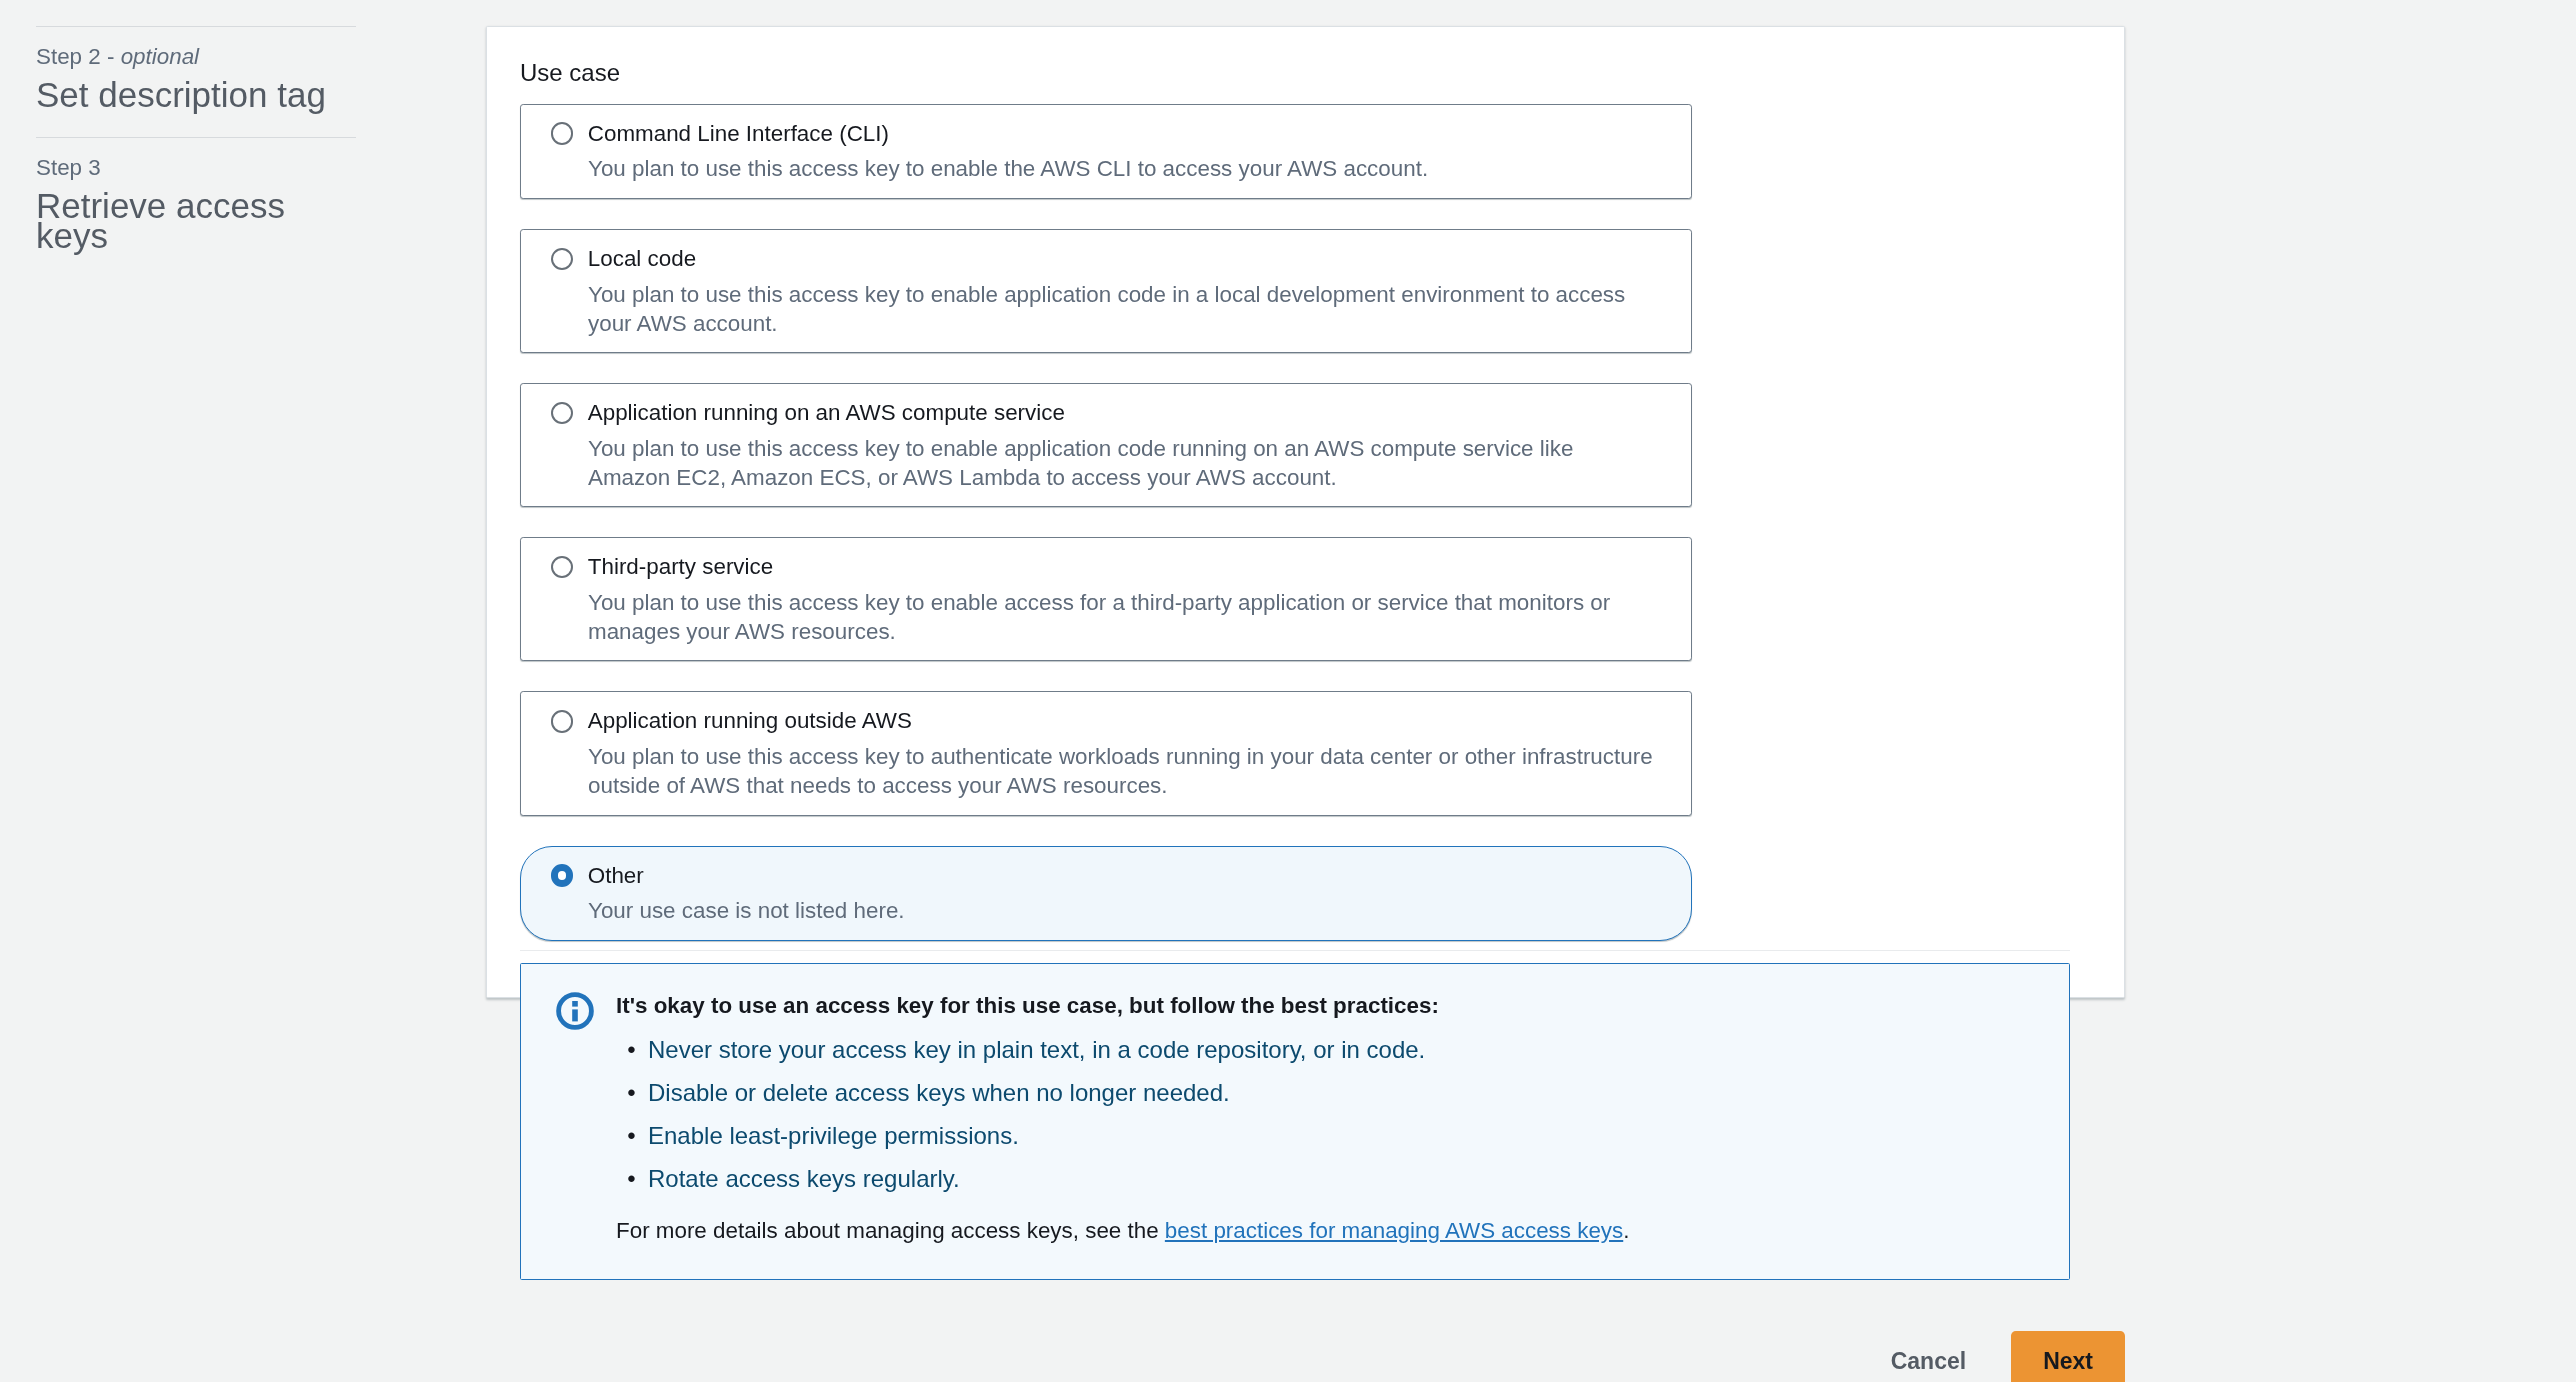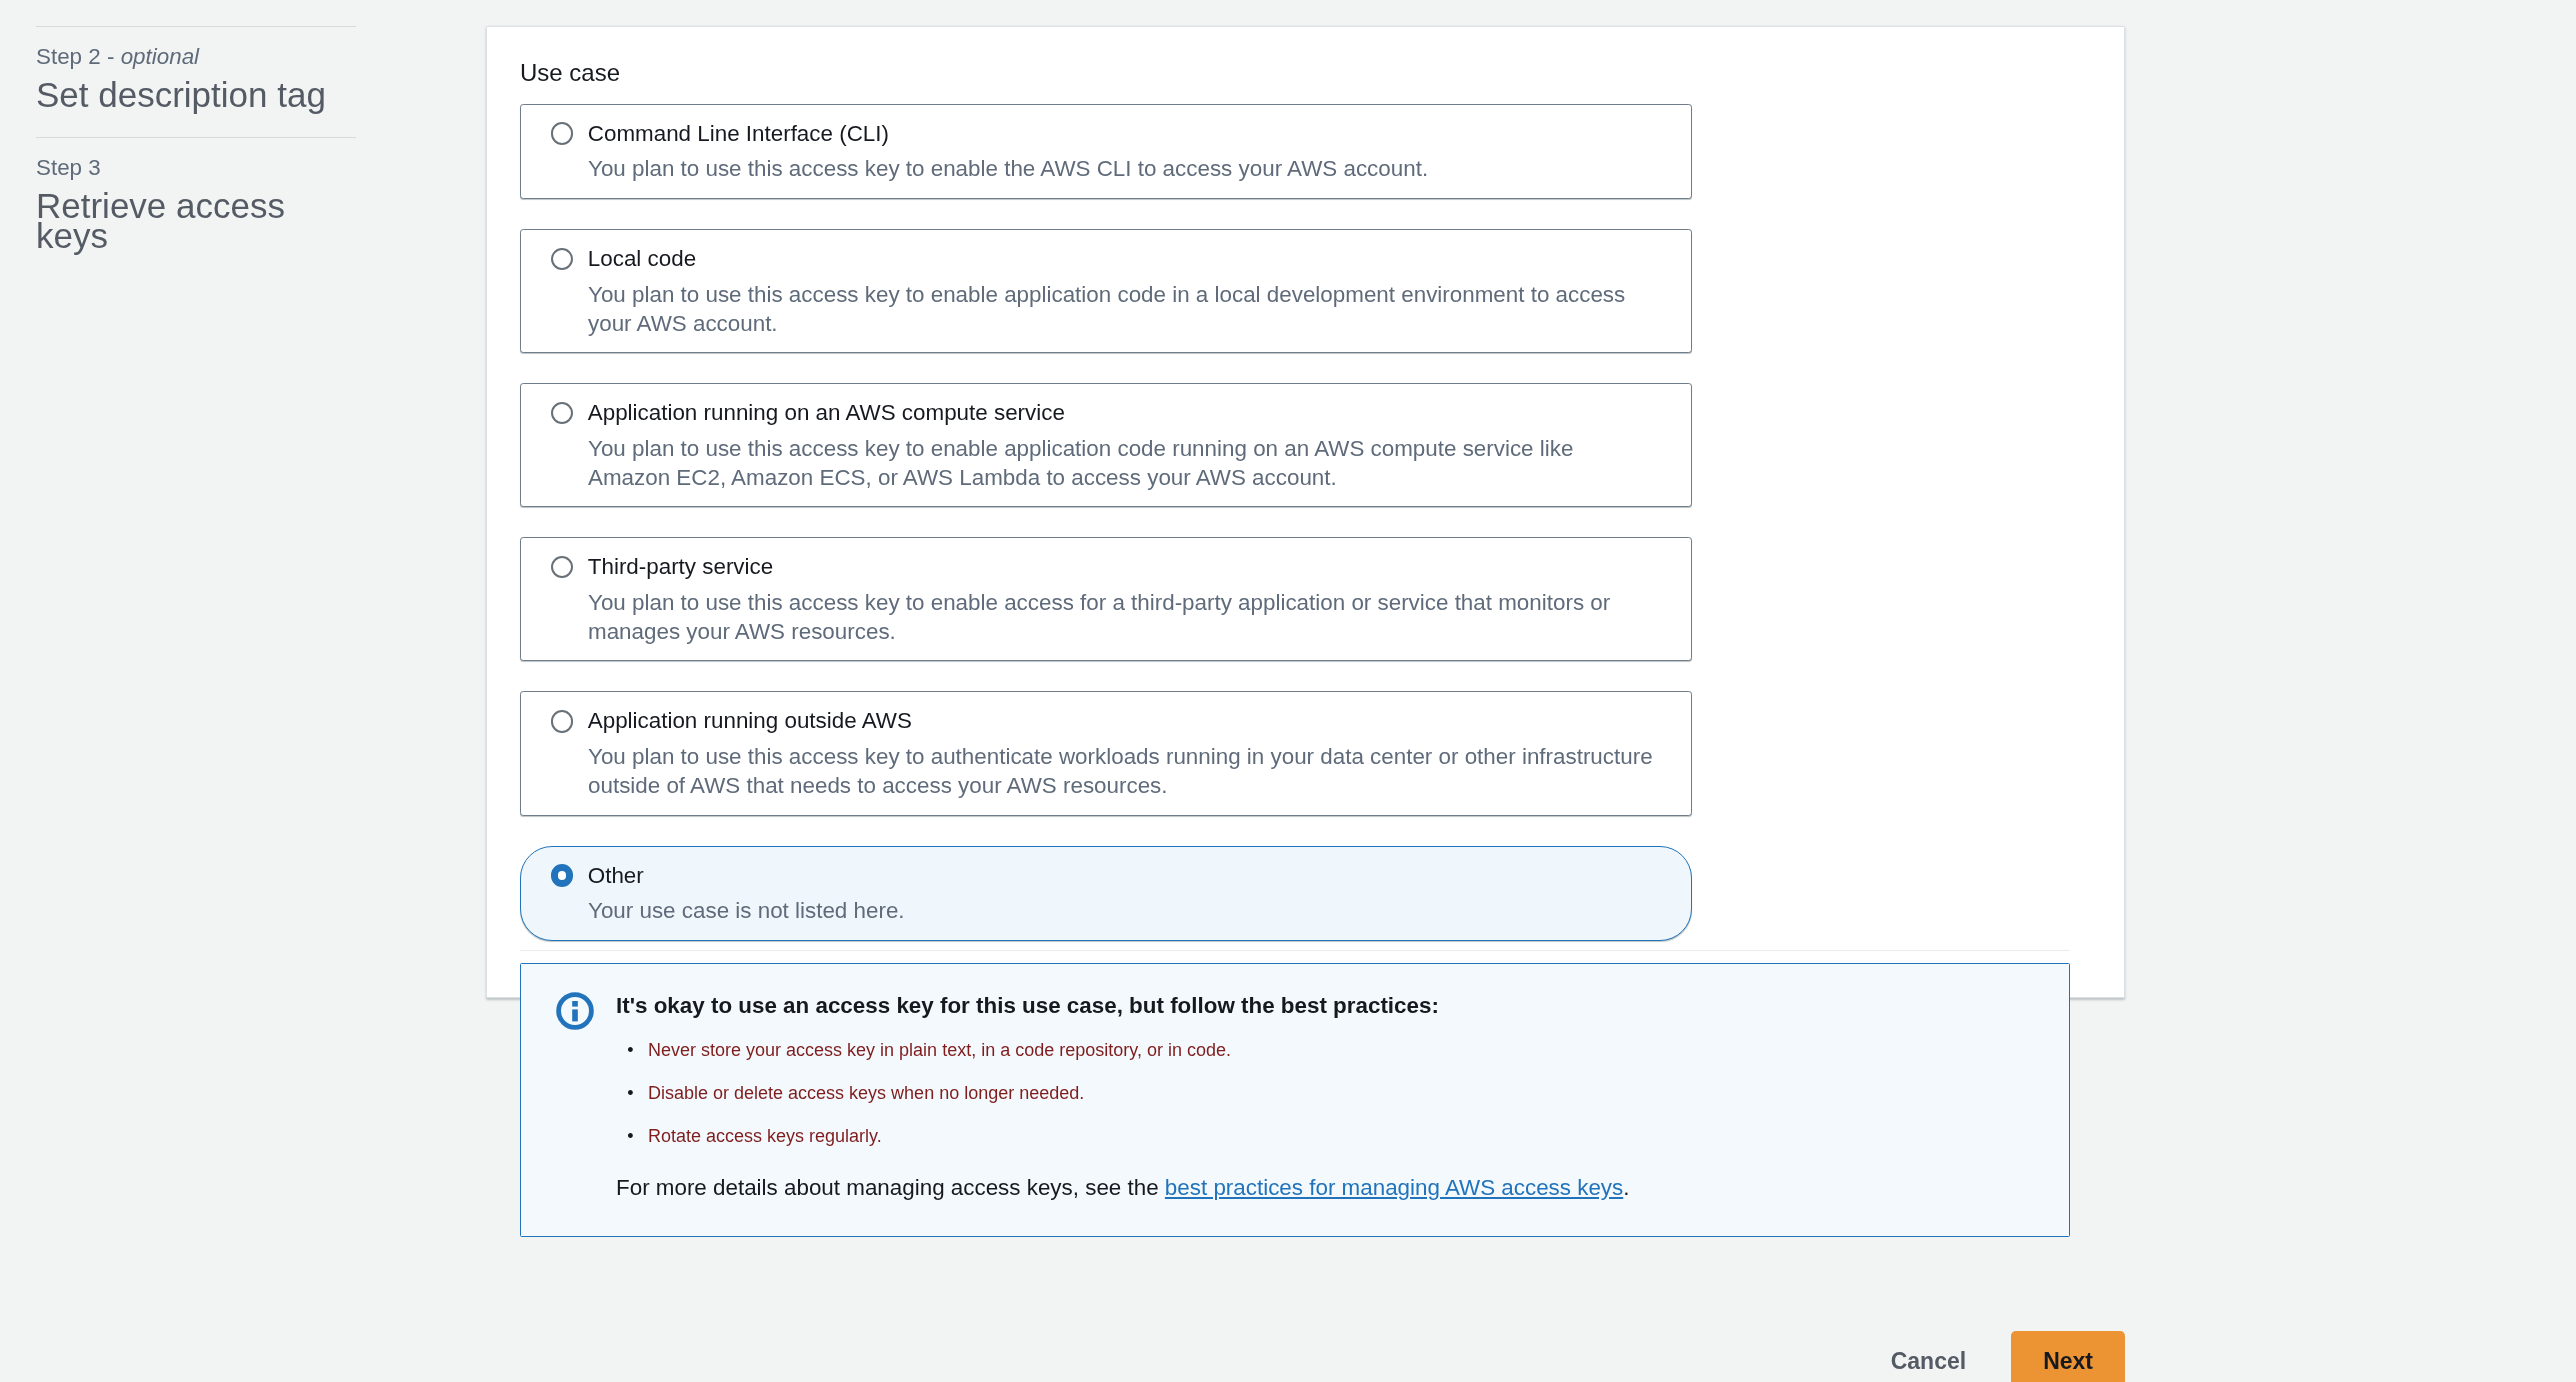--- a/index.html
+++ b/index.html
@@ -67,23 +67,23 @@
     display:flex;
     align-items:flex-start;
   }
   .alert-icon { flex:0 0 40px; margin-right:21px; margin-top:1.6px; }
   .alert-body { flex:1; }
   .alert-heading { font-size:22.4px; line-height:32px; font-weight:bold; color:#16191f; }
   .alert-list { list-style:none; margin-top:13px; }
   .alert-list li {
     position:relative;
     padding-left:32px;
-    font-size:18px; line-height:30px;
+    font-size:24px; line-height:30px;
     margin-bottom:13px;
-    color:#7f1d1d;
+    color:#0c4a6e;
   }
   .alert-list li::before {
     content:"\2022";
     position:absolute; left:11.2px; top:0;
     color:#16191f;
   }
   .alert-footer { margin-top:21px; font-size:22.4px; line-height:32px; color:#16191f; }
   .alert-link { color:#2173bb; text-decoration:underline; cursor:pointer; }
 
   
@@ -190,20 +190,21 @@
         <circle cx="25" cy="25" r="20.5" fill="none" stroke="#2173bb" stroke-width="6"></circle>
         <rect x="21.5" y="12.5" width="7" height="7" fill="#2173bb"></rect>
         <rect x="21.5" y="23" width="7" height="15" fill="#2173bb"></rect>
       </svg>
     </span>
     <div class="alert-body">
       <div class="alert-heading">It's okay to use an access key for this use case, but follow the best practices:</div>
       <ul class="alert-list">
         <li>Never store your access key in plain text, in a code repository, or in code.</li>
         <li>Disable or delete access keys when no longer needed.</li>
+        <li>Enable least-privilege permissions.</li>
         <li>Rotate access keys regularly.</li>
       </ul>
       <div class="alert-footer">
         <span>For more details about managing access keys, see the </span><a class="alert-link">best practices for managing AWS access keys</a><span>.</span>
       </div>
     </div>
   </div>
 </div>
 
 <div class="actions">

